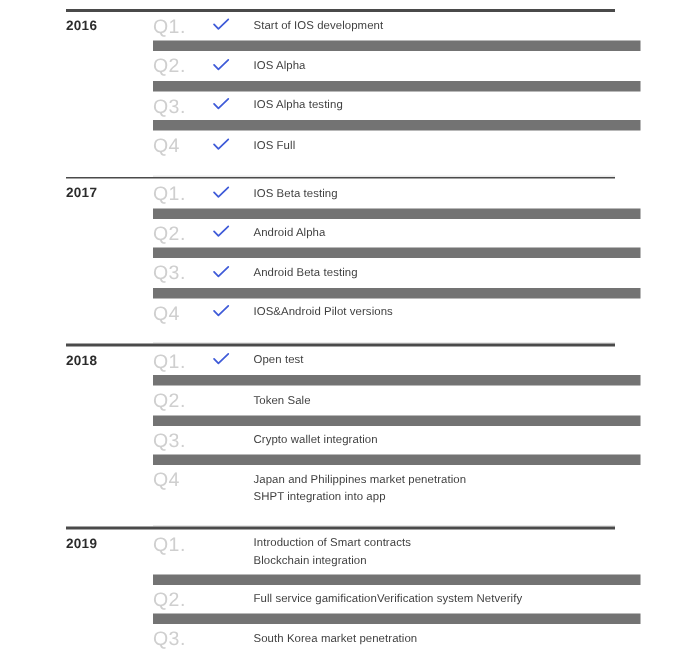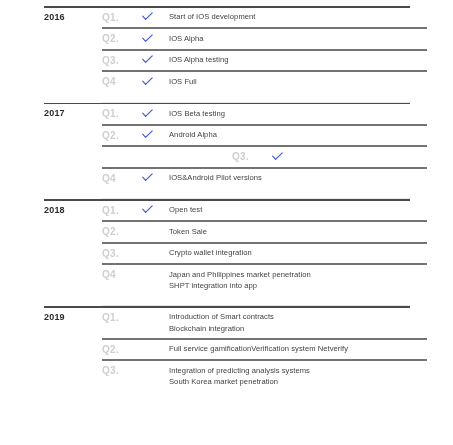--- a/index.html
+++ b/index.html
@@ -58,32 +58,31 @@
 
   .rows { position: relative; }
 
   .row {
     display: flex;
     align-items: flex-start;
     position: relative;
     padding: 3.5px 0 3.5px 0;
     margin-left: 58px; 
   }
-  .row + .row { border-top: 2px solid #737373; justify-content: center; }
+  .row + .row { border-top: 7px solid #737373; }
   .row.no-rule { border-top: none; }
 
   .q-label {
     width: 40px;
     flex: 0 0 40px;
-    font-size: 10px;
+    font-size: 13px;
     color: #cfcfcf;
     line-height: 12px;
     padding-top: 0.5px;
     letter-spacing: 0.3px;
-    font-weight: bold;
   }
 
   .check-cell {
     width: 25px;
     flex: 0 0 25px;
     display: flex;
     align-items: flex-start;
     justify-content: flex-start;
     padding-top: 1px;
   }
@@ -210,20 +209,23 @@
           </div>
           <div class="row">
             <div class="q-label">Q3.</div>
             <div class="check-cell">
               <span class="check-wrap">
                 <svg width="11" height="9" viewBox="0 0 11 9" aria-hidden="true">
                   <path d="M0.7 4.2 L3.6 7.3 L10.2 0.9" fill="none" stroke="#3f5bd8" stroke-width="1.15" stroke-linecap="round" stroke-linejoin="round"></path>
                 </svg>
               </span>
             </div>
+            <div class="task-cell">
+              <div class="task-line">Android Beta testing</div>
+            </div>
           </div>
           <div class="row">
             <div class="q-label">Q4</div>
             <div class="check-cell">
               <span class="check-wrap">
                 <svg width="11" height="9" viewBox="0 0 11 9" aria-hidden="true">
                   <path d="M0.7 4.2 L3.6 7.3 L10.2 0.9" fill="none" stroke="#3f5bd8" stroke-width="1.15" stroke-linecap="round" stroke-linejoin="round"></path>
                 </svg>
               </span>
             </div>
@@ -298,20 +300,19 @@
             <div class="q-label">Q2.</div>
             <div class="check-cell"></div>
             <div class="task-cell">
               <div class="task-line">Full service gamificationVerification system Netverify</div>
             </div>
           </div>
           <div class="row">
             <div class="q-label">Q3.</div>
             <div class="check-cell"></div>
             <div class="task-cell">
-              <div class="task-line">Integration of predicting analysis systems</div>
               <div class="task-line">South Korea market penetration</div>
             </div>
           </div>
         </div>
       </div>
     </div>
   </div>
 
 </body></html>

